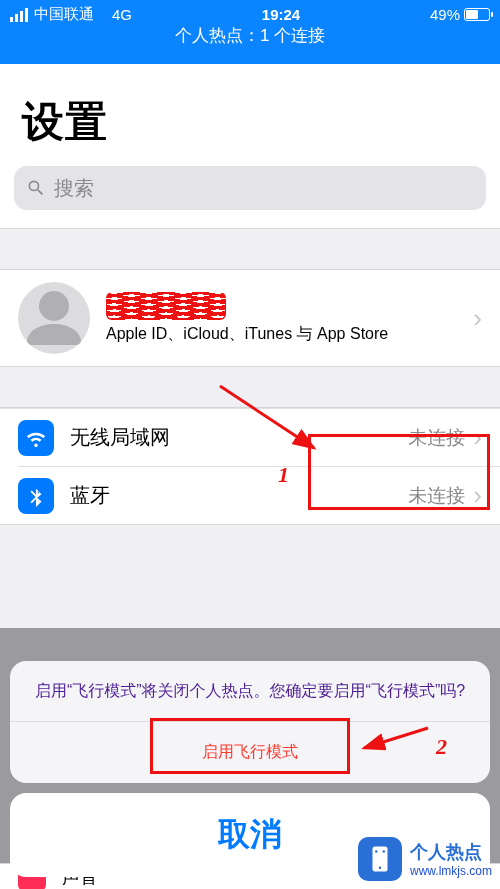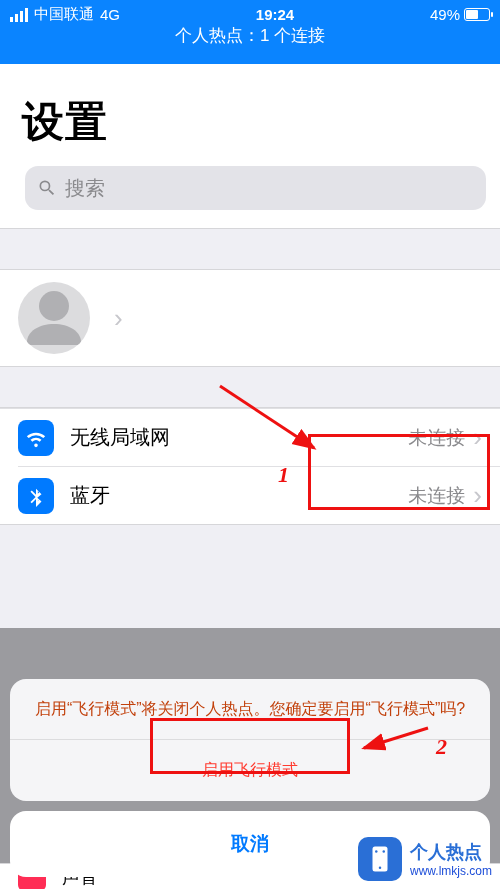--- a/index.html
+++ b/index.html
@@ -41,21 +41,21 @@
   .hotspot-banner {
     text-align:center;
     font-size:17px;
     height:28px;
     line-height:20px;
   }
 
   
   .title-area { padding: 30px 22px 8px 22px; background:#fff; }
   .page-title { font-size:42px; font-weight:700; letter-spacing:1px; }
-  .search-wrap { padding: 8px 14px 18px 25px; background:#fff; border-bottom:1px solid #d6d6d9;}
+  .search-wrap { padding: 8px 14px 18px 14px; background:#fff; border-bottom:1px solid #d6d6d9;}
   .search-field {
     background:#e3e3e8;
     border-radius:13px;
     height:44px;
     display:flex;
     align-items:center;
     padding:0 12px;
     color:#8a8a8d;
     font-size:20px;
   }
@@ -124,36 +124,36 @@
   }
   .sheet-top {
     background:rgba(248,248,250,0.97);
     border-radius:16px;
     overflow:hidden;
   }
   .sheet-msg {
     padding:18px 24px;
     text-align:center;
     font-size:16px;
-    color:#c2410c;
+    color:#4c1d95;
     border-bottom:1px solid #dcdcde;
     line-height:1.5;
   }
   .sheet-action {
     text-align:center;
     font-size:16px;
     color:#ff3b30;
     padding:20px 0;
   }
   .sheet-cancel {
     margin-top:10px;
     background:#fff;
     border-radius:16px;
     text-align:center;
-    font-size:19px;
+    font-size:32px;
     color:#007aff;
     font-weight:600;
     padding:20px 0;
   }
 
   
   .annot-box {
     position:absolute;
     border:3px solid #e11;
     pointer-events:none;
@@ -200,21 +200,21 @@
 <div class="statusbar">
   <div class="statusbar-top">
     <div style="display:flex;align-items:center">
       <span class="signal">
         <span class="bar b1"></span>
           <span class="bar b2"></span>
           <span class="bar b3"></span>
           <span class="bar b4"></span>
       </span>
       <span class="carrier">中国联通</span>
-      <span style="margin-left:6px">4G</span>
+      <span style="margin-left:18px">4G</span>
     </div>
     <div class="time">19:24</div>
     <div class="battery-wrap">
       <span>49%</span>
       <span class="battery">
           <span class="battery-fill"></span>
         </span>
     </div>
   </div>
   <div class="hotspot-banner">个人热点：1 个连接</div>
@@ -235,20 +235,24 @@
 
 <div class="group-spacer"></div>
 
 <div class="group">
   <div class="row apple-row">
     <div class="avatar">
       <svg viewBox="0 0 24 24">
           <circle cx="12" cy="8" r="5"></circle>
           <path d="M12 14c-5 0-9 2.5-9 6v1h18v-1c0-3.5-4-6-9-6z"></path>
         </svg>
+    </div>
+    <div class="apple-text">
+      <div class="apple-scribble"></div>
+      <div class="apple-sub">Apple ID、iCloud、iTunes 与 App Store</div>
     </div>
     <span class="chevron">›</span>
   </div>
 </div>
 
 <div class="group-spacer"></div>
 
 <div class="group">
 
   <div class="row" style="border-top:1px solid #e0e0e3">

